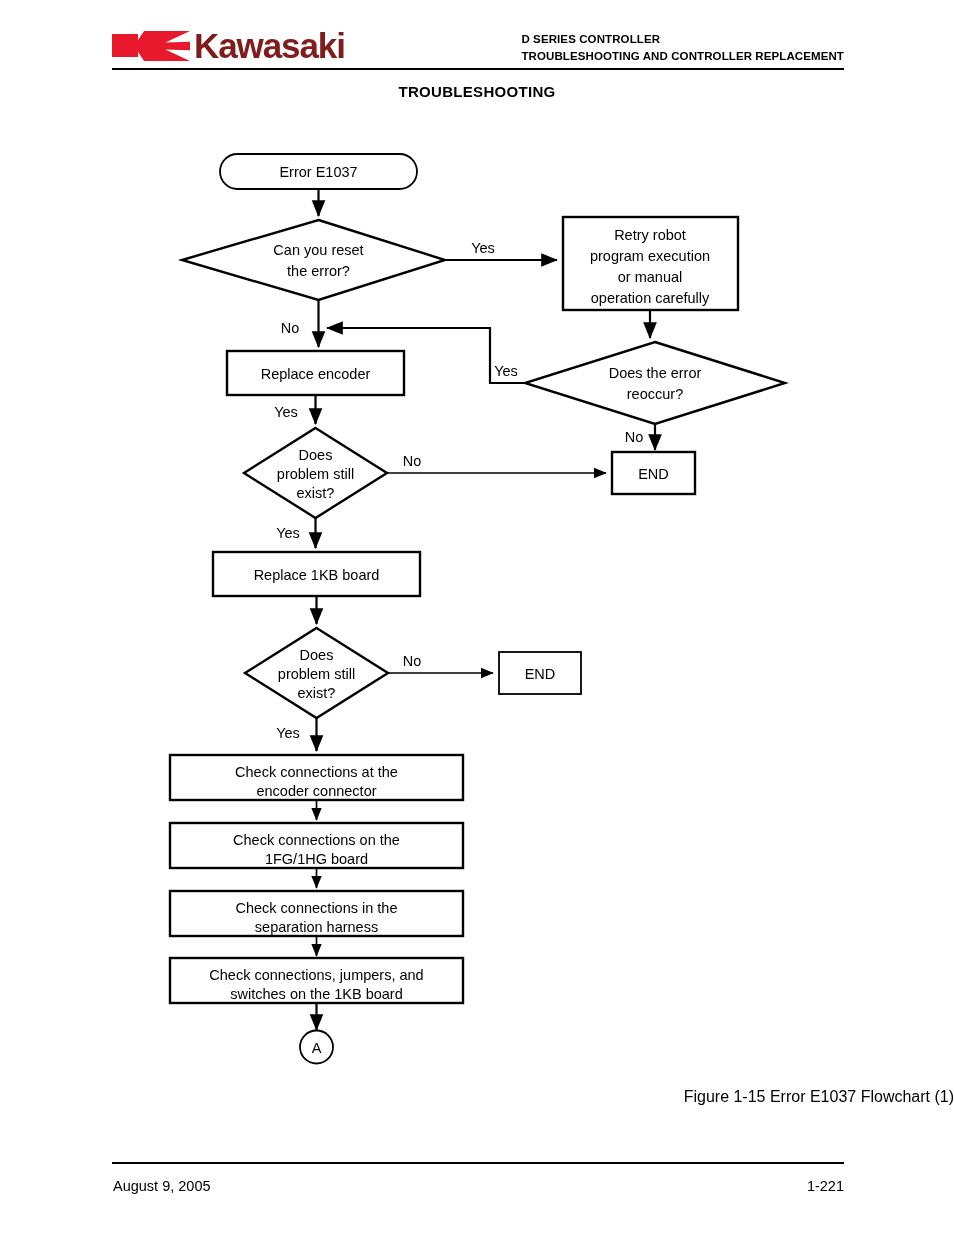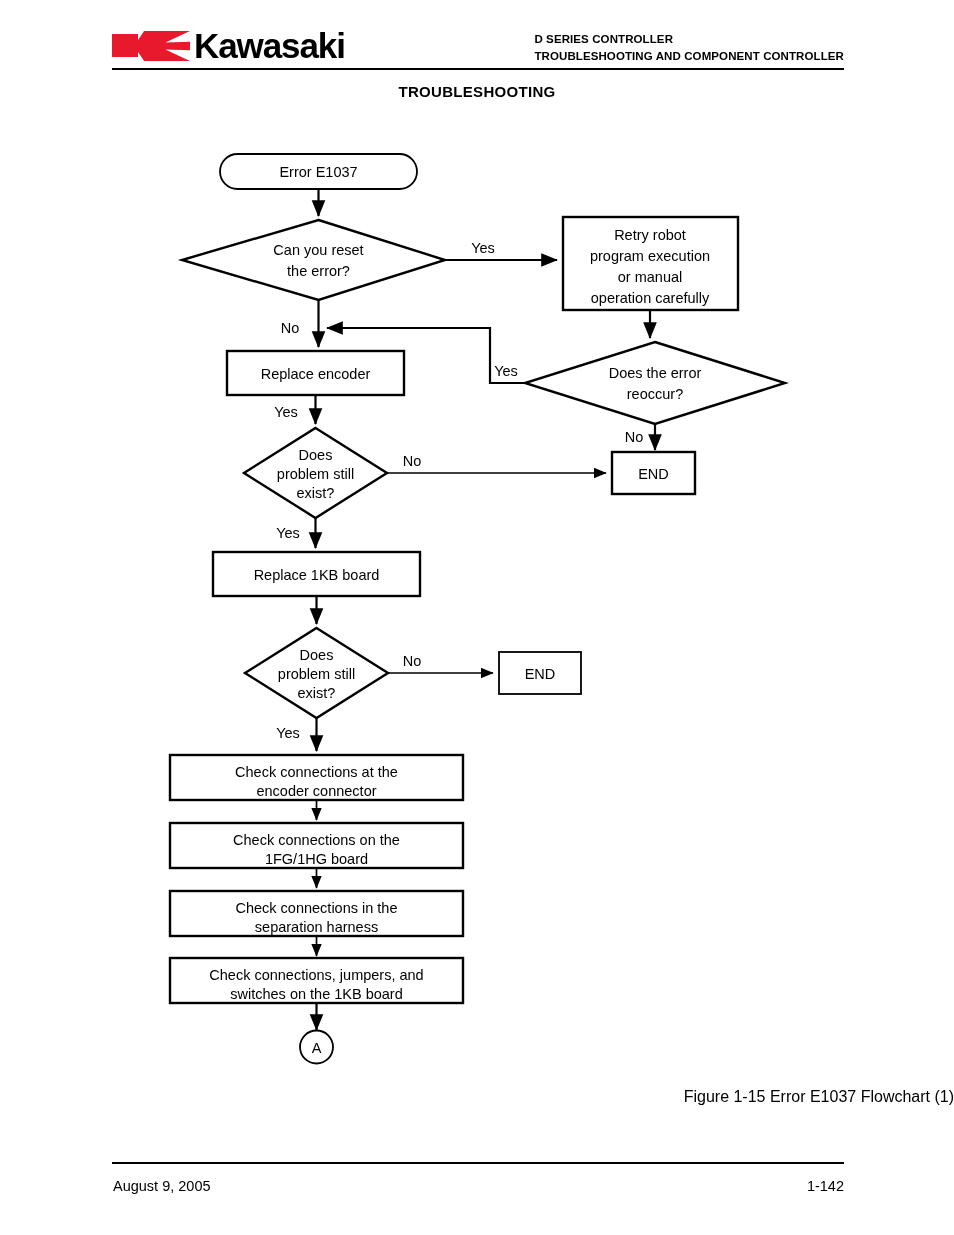--- a/index.html
+++ b/index.html
@@ -50,21 +50,21 @@
     width: 56px;
     height: 30px;
     background: #e8192c;
     clip-path: polygon(100% 0%, 56% 38%, 100% 36%, 100% 64%, 56% 62%, 100% 100%, 18% 100%, 0% 50%, 18% 0%);
   }
   .logo-text {
     font-family: "Liberation Sans", sans-serif;
     font-weight: bold;
     font-size: 35px;
     letter-spacing: -1.1px;
-    color: #000000;
+    color: #7f1d1d;
     line-height: 1;
   }
   .header-right {
     position: absolute;
     right: 110px;
     top: 31px;
     text-align: left;
     font-size: 11.5px;
     font-weight: bold;
     line-height: 17px;
@@ -162,21 +162,21 @@
 <div class="page-header">
   <div class="logo">
     <span class="logo-mark">
       <span class="logo-bar"></span>
       <span class="logo-arrow"></span>
     </span>
     <span class="logo-text">Kawasaki</span>
   </div>
   <div class="header-right">
     <div>D SERIES CONTROLLER</div>
-    <div>TROUBLESHOOTING AND COMPONENT CONTROLLER</div>
+    <div>TROUBLESHOOTING AND CONTROLLER REPLACEMENT</div>
   </div>
   <div class="header-rule"></div>
 </div>
 
 <div class="section-title">TROUBLESHOOTING</div>
 
 <div class="flow-wrap">
 <svg class="flow" width="954" height="940" viewBox="0 0 954 940" xmlns="http://www.w3.org/2000/svg">
   <defs>
     <marker id="ah" markerWidth="9" markerHeight="9" refX="7.2" refY="3.6" orient="auto" markerUnits="strokeWidth">
@@ -302,13 +302,13 @@
     <circle class="shape-thin" cx="316.5" cy="917" r="16.5"></circle>
     <text x="316.5" y="923" text-anchor="middle" font-size="14">A</text>
   </g>
 </svg>
 </div>
 
 <div class="figure-caption">Figure 1-15  Error E1037 Flowchart (1)</div>
 
 <div class="footer-rule"></div>
 <div class="footer-left">August 9, 2005</div>
-<div class="footer-right">1-142</div>
+<div class="footer-right">1-221</div>
 
 </body></html>

